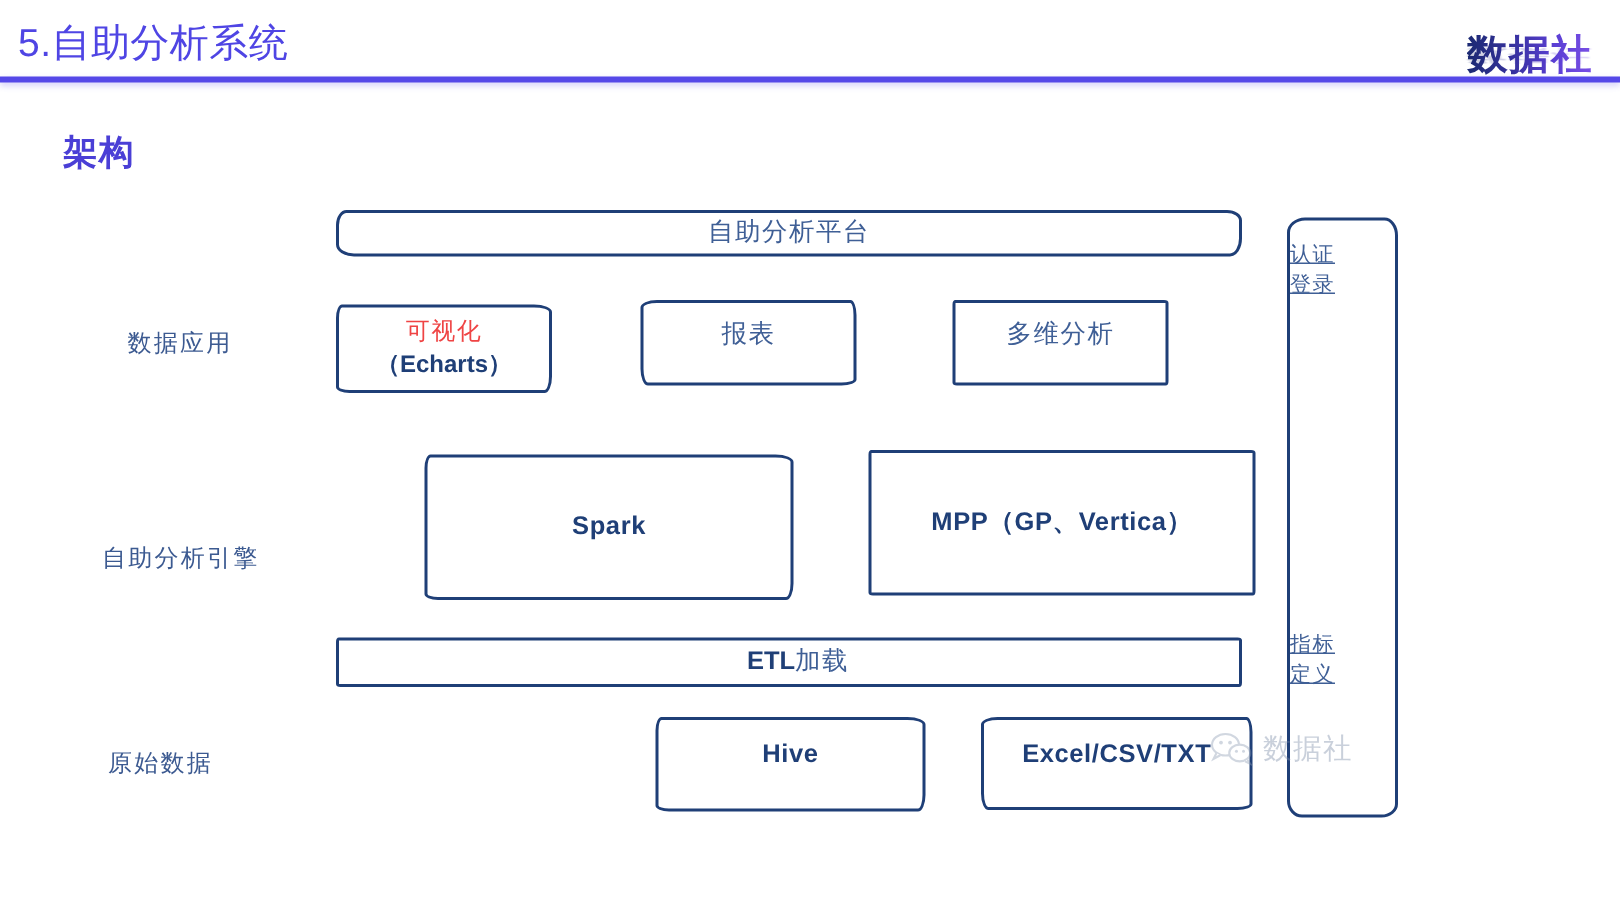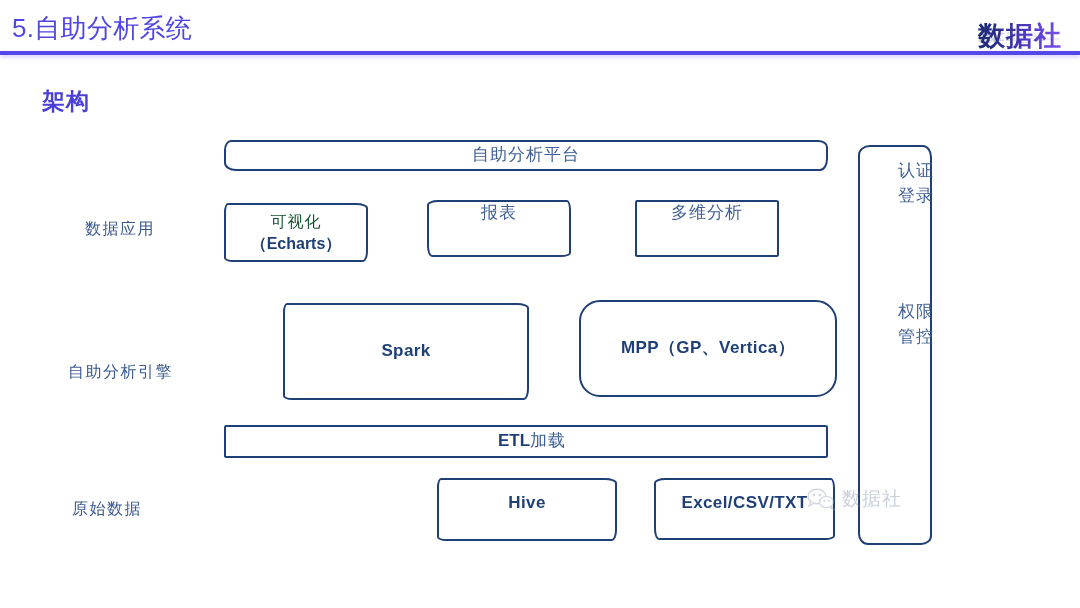--- a/index.html
+++ b/index.html
@@ -108,56 +108,57 @@
 
   
   #box-platform{ left:224px; top:140px; width:604px; height:31px; }
   #box-platform .txt-cn{ font-size:17px; }
 
   
   #box-viz    { left:224px; top:203px; width:144px; height:59px; }
   #box-report { left:427px; top:200px; width:144px; height:57px; }
   #box-olap   { left:635px; top:200px; width:144px; height:57px; }
   #box-viz .inner{ display:block; }
-  #box-viz .line1{ color:#14532d; font-size:16px; letter-spacing:1px; }
+  #box-viz .line1{ color:#ef4444; font-size:16px; letter-spacing:1px; }
   #box-viz .line2{ color:#1f3f77; font-size:16px; font-weight:bold; }
 
   
   #box-spark{ left:256px; top:303px; width:246px; height:97px;margin-left:27px; }
-  #box-mpp  { left:579px; top:300px; width:258px; height:97px;border-radius:21px; }
+  #box-mpp  { left:579px; top:300px; width:258px; height:97px; }
 
   
   #box-etl{ left:224px; top:425px; width:604px; height:33px; }
 
   
   #box-oracle{ left:224px; top:481px; width:181px; height:61px; }
   #box-hive  { left:437px; top:478px; width:180px; height:63px; }
   #box-excel { left:654px; top:478px; width:181px; height:62px; }
 
   
   .text-top{ align-items:flex-start; padding-top:12px; }
-  .text-top-sm{ align-items:flex-start; padding-top:0; }
+  .text-top-sm{ align-items:flex-start; padding-top:10px; }
 
   
   #box-side{
     position:absolute;
     left:858px; top:145px;
     width:74px; height:400px;
     border:2.2px solid #1f3f77;
     border-radius:12px 9px 11px 10px / 10px 12px 9px 11px;
     background:#ffffff;
   }
   .side-item{
     position:absolute;
     left:0; width:74px;
-    text-align:right;
+    text-align:left;
     color:#3f5f96;
-    font-size:17px;
+    font-size:14px;
     letter-spacing:1px;
     line-height:1.45;
+    text-decoration:underline;
   }
   #side-auth { top:12px; }
   #side-perm { top:153px; }
   #side-metric{ top:272px; }
 
   
   #watermark{
     position:absolute;
     left:806px; top:486px;
     display:flex;
@@ -235,23 +236,23 @@
 
   <div class="hbox sketch3 text-top" id="box-excel">
     <span class="txt-en">Excel/CSV/TXT</span>
   </div>
 
   <div id="box-side">
     <div class="side-item" id="side-auth">
       <span>认证</span><br>
       <span>登录</span>
     </div>
-    <div class="side-item" id="side-perm">
-      <span>权限</span><br>
-      <span>管控</span>
+    <div class="side-item" id="side-metric">
+      <span>指标</span><br>
+      <span>定义</span>
     </div>
   </div>
 
   <div id="watermark">
     <span class="wm-icon">
       <svg width="30" height="24" viewBox="0 0 30 24" fill="none">
         <ellipse cx="11" cy="9.5" rx="9" ry="7.2" stroke="#8d9cb3" stroke-width="1.4" fill="#ffffff"></ellipse>
         <circle cx="8" cy="8" r="1.25" fill="#8d9cb3"></circle>
         <circle cx="14" cy="8" r="1.25" fill="#8d9cb3"></circle>
         <path d="M5 15 L3 19 L7.5 16.5" stroke="#8d9cb3" stroke-width="1.4" fill="#ffffff"></path>

